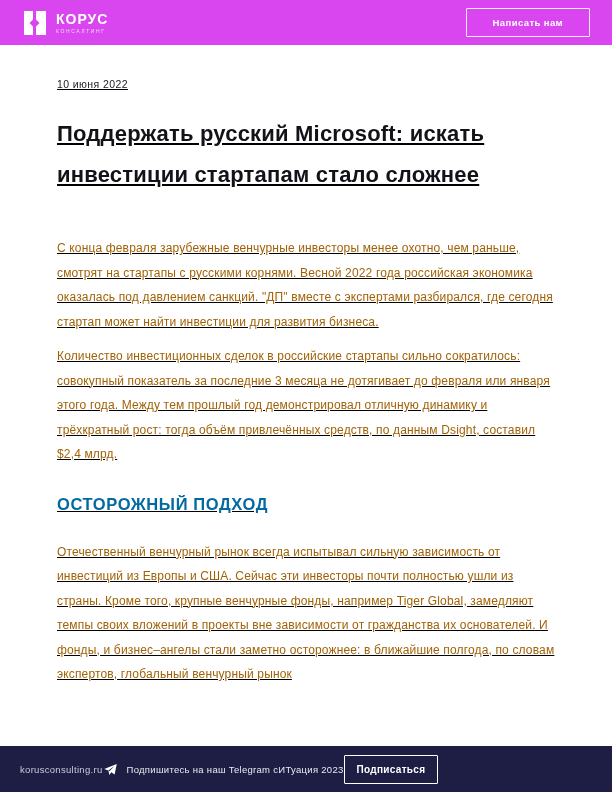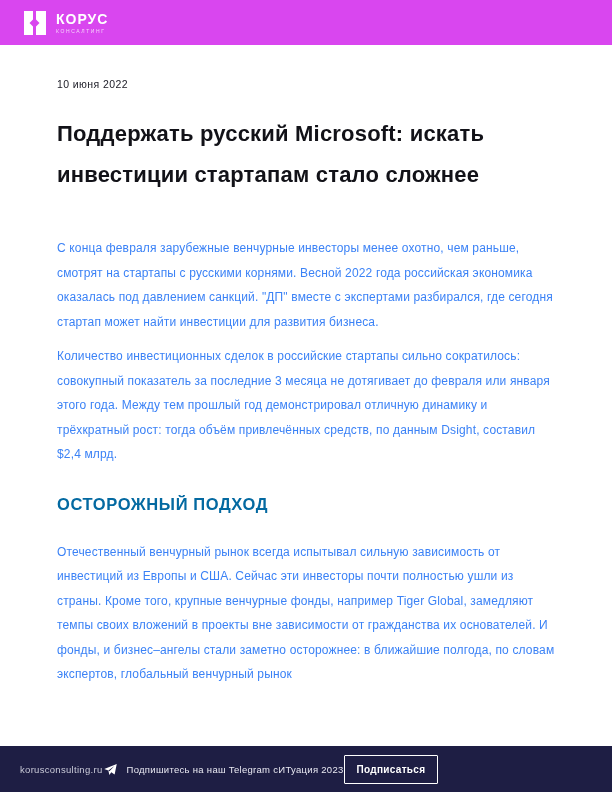--- a/index.html
+++ b/index.html
@@ -29,32 +29,32 @@
     color: rgba(255,255,255,0.75); font-size: 5px; letter-spacing: 1.6px; margin-top: 3px;
   }
   .header-cta {
     background: transparent; border: 1px solid rgba(255,255,255,0.9);
     color: #ffffff; font-size: 9.5px; font-weight: bold; letter-spacing: 0.4px;
     padding: 8px 26px; cursor: pointer; border-radius: 1px;
     font-family: "Liberation Sans", sans-serif;
   }
 
   
-  .main { flex: 1 1 auto; padding: 33px 57px 8px 57px; overflow: hidden; }
+  .main { flex: 1 1 auto; padding: 33px 57px 8px 57px; overflow: hidden; text-decoration: underline; }
   .date {
     font-size: 10.5px; color: #1A1A24; letter-spacing: 0.4px;
   }
   .title {
     margin-top: 23px;
     font-size: 22px; font-weight: bold; line-height: 41px;
     color: #121218; letter-spacing: 0.2px;
   }
   .body-text p {
     font-size: 12px; line-height: 24.5px; letter-spacing: 0.15px;
-    color: #3b82f6;
+    color: #a16207;
   }
   .p-first { margin-top: 41px; }
   .p-next  { margin-top: 10px; }
   .section-heading {
     margin-top: 28px;
     font-size: 16.5px; font-weight: bold; letter-spacing: 0.6px;
     color: #0369a1;
   }
   .p-section { margin-top: 26px; }
 
@@ -88,20 +88,21 @@
     <div class="logo">
       <svg class="logo-mark" viewBox="0 0 26 26" aria-hidden="true">
         <path d="M2 1 H11 V9.5 L7.5 13 L11 16.5 V25 H2 Z" fill="#ffffff"></path>
         <path d="M14 1 H24 V25 H14 V16.5 L17.5 13 L14 9.5 Z" fill="#ffffff"></path>
       </svg>
       <span class="logo-text">
         <span class="logo-name">КОРУС</span>
         <span class="logo-sub">КОНСАЛТИНГ</span>
       </span>
     </div>
+    <button class="header-cta">Написать нам</button>
   </div>
 
   <div class="main">
     <div class="date">10 июня 2022</div>
     <h1 class="title">Поддержать русский Microsoft: искать инвестиции стартапам стало сложнее</h1>
 
     <div class="body-text">
       <p class="p-first">С конца февраля зарубежные венчурные инвесторы менее охотно, чем раньше, смотрят на стартапы с русскими корнями. Весной 2022 года российская экономика оказалась под давлением санкций. "ДП" вместе с экспертами разбирался, где сегодня стартап может найти инвестиции для развития бизнеса.</p>
       <p class="p-next">Количество инвестиционных сделок в российские стартапы сильно сократилось: совокупный показатель за последние 3 месяца не дотягивает до февраля или января этого года. Между тем прошлый год демонстрировал отличную динамику и трёхкратный рост: тогда объём привлечённых средств, по данным Dsight, составил $2,4 млрд.</p>
 

